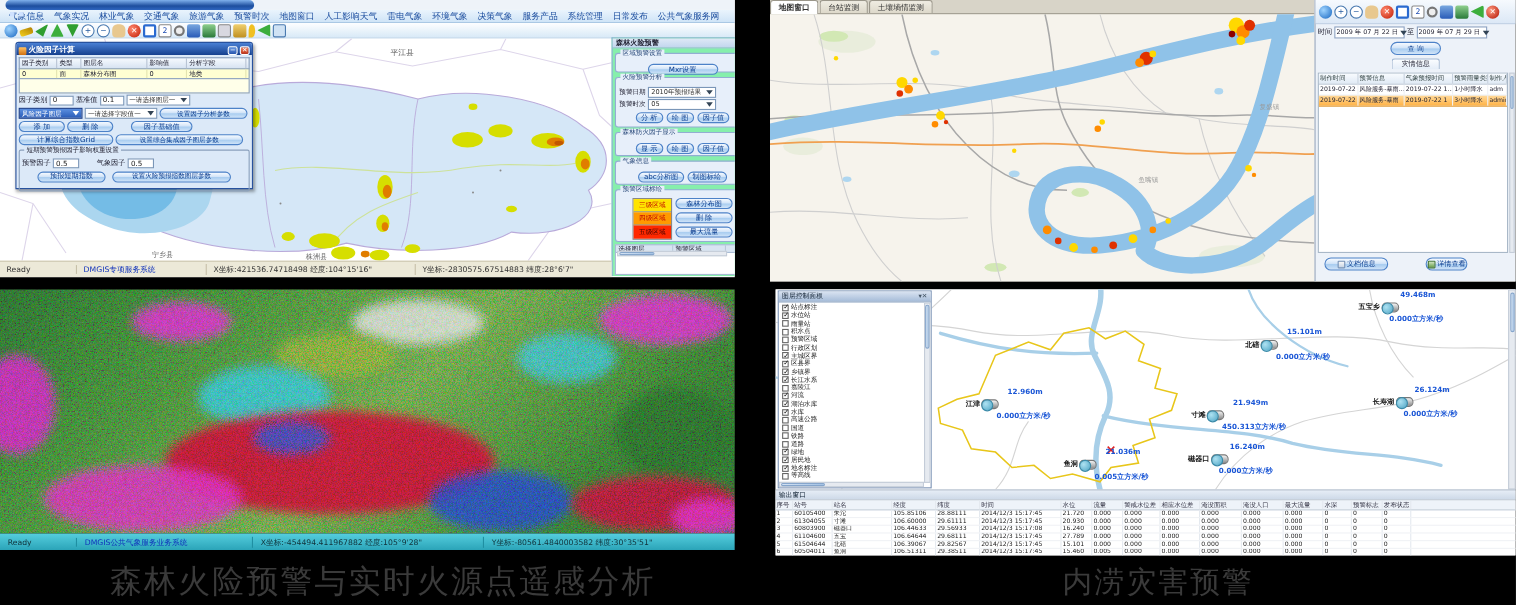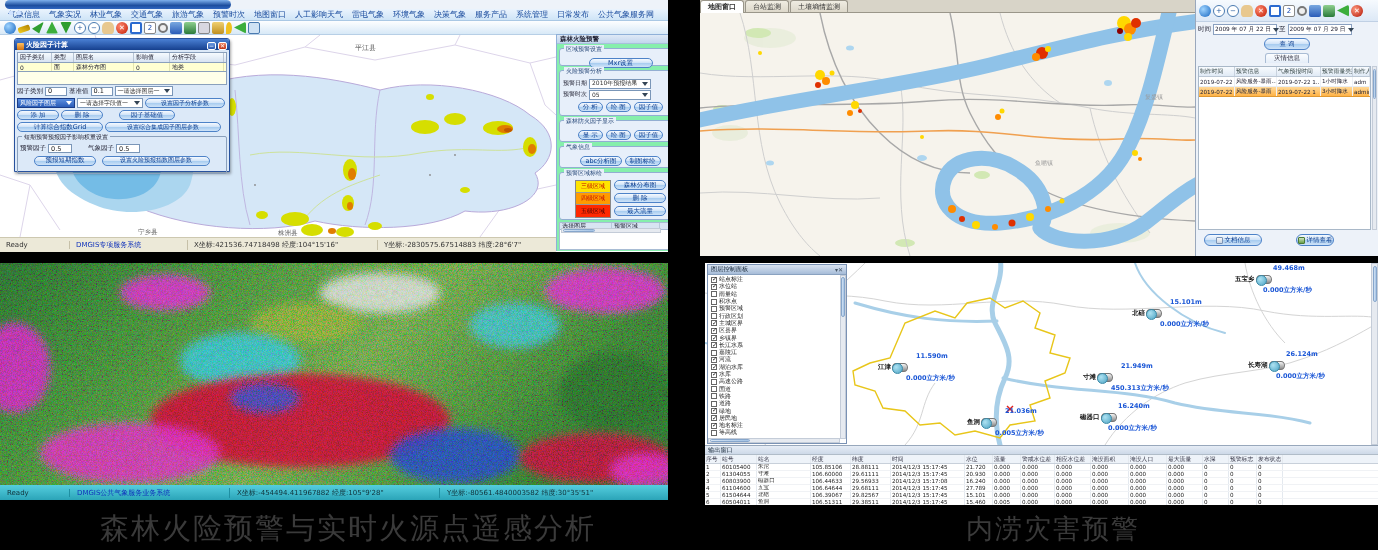--- a/index.html
+++ b/index.html
@@ -605,21 +605,21 @@
     </div>
     <div class="stn" style="left:427px;top:46px">
       <span class="stn-name">北碚</span>
         <span class="cyl"></span>
       <span class="stn-lvl">15.101m</span>
       <span class="stn-flow">0.000立方米/秒</span>
     </div>
     <div class="stn" style="left:173px;top:100px">
       <span class="stn-name">江津</span>
         <span class="cyl"></span>
-      <span class="stn-lvl">11.590m</span>
+      <span class="stn-lvl">12.960m</span>
       <span class="stn-flow">0.000立方米/秒</span>
     </div>
     <div class="stn" style="left:378px;top:110px">
       <span class="stn-name">寸滩</span>
         <span class="cyl"></span>
       <span class="stn-lvl">21.949m</span>
       <span class="stn-flow">450.313立方米/秒</span>
     </div>
     <div class="stn" style="left:543px;top:98px">
       <span class="stn-name">长寿湖</span>

